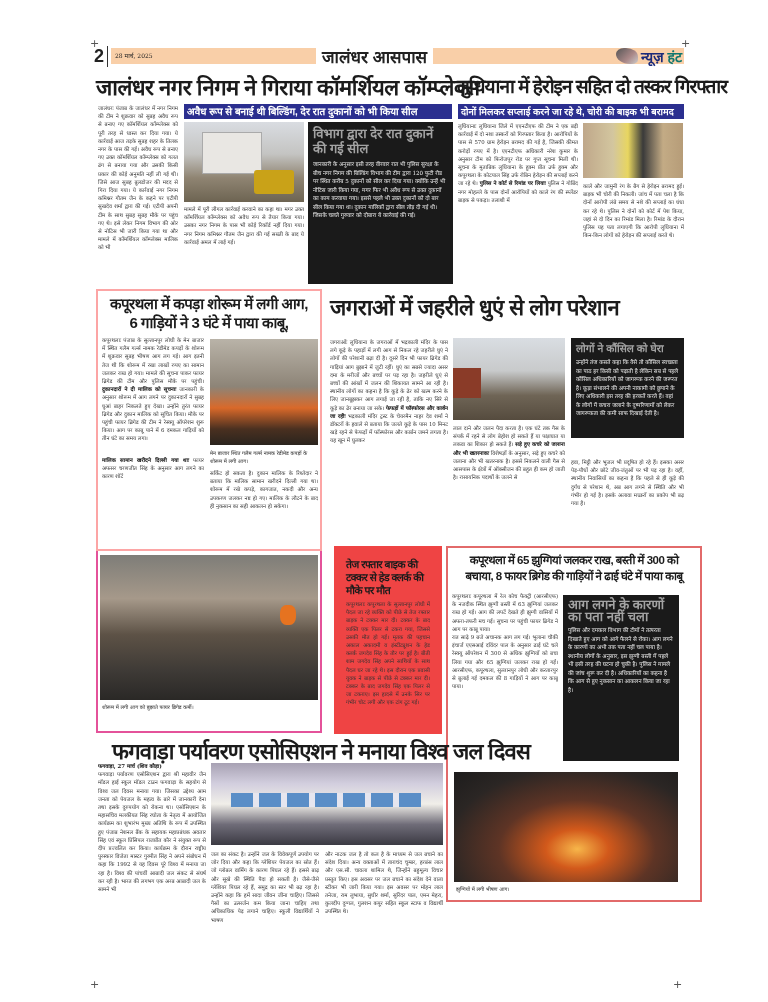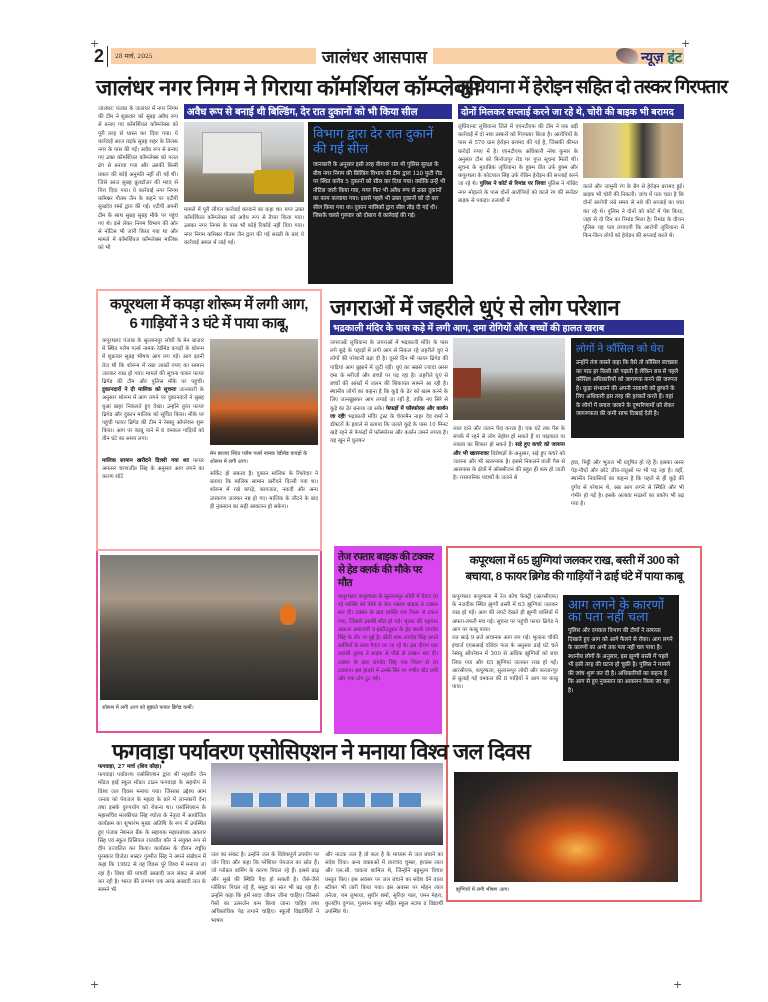--- a/index.html
+++ b/index.html
@@ -12,21 +12,21 @@
   .section{font-family:"Liberation Sans",sans-serif;font-weight:bold;font-size:17px;padding:0 6px;white-space:nowrap}
   .logobar{background:#f9cfa8;height:16px;flex:1;display:flex;justify-content:flex-end;align-items:center;padding-right:2px}
   .logo{font-family:"Liberation Sans",sans-serif;font-weight:bold;font-size:14px;color:#1b2a7a}
   .logo .hunt{color:#0f766e}
   .eagle{display:inline-block;width:22px;height:16px;background:linear-gradient(135deg,#555,#a88 60%,#ccc);border-radius:40% 60% 30% 70%;margin-right:3px;vertical-align:middle}
   .h1{font-family:"Liberation Sans",sans-serif;font-weight:bold;color:#1b1b1b;letter-spacing:-0.5px}
   .col{font-size:5.4px;line-height:8.2px;text-align:justify;color:#333}
   .col b{font-weight:bold;color:#111}
   .banner{background:#2b2f8f;color:#fff;font-family:"Liberation Sans",sans-serif;font-weight:bold;font-size:10px;line-height:15px;height:15px;padding-left:3px;white-space:nowrap;overflow:hidden}
   .darkbox{background:#1a1a1a;color:#eee;padding:4px 5px}
-  .darkbox .t{color:#3b82f6;font-family:"Liberation Sans",sans-serif;font-weight:normal}
+  .darkbox .t{color:#a3a3a3;font-family:"Liberation Sans",sans-serif;font-weight:bold}
   .darkbox .b{font-size:5.6px;line-height:8.5px}
   .photo{position:absolute;overflow:hidden}
   .caption{font-size:5.2px;line-height:8px;color:#333}
   .abs{position:absolute}
 </style>
 </head>
 <body>
 
 <div class="crop" style="left:90px;top:37px">+</div>
 <div class="crop" style="left:681px;top:37px">+</div>
@@ -88,41 +88,40 @@
     <div class="abs col" style="left:112px;top:178px;width:108px;height:40px;overflow:hidden">सर्किट हो सकता है। दुकान मालिक के रिश्तेदार ने बताया कि मालिक सामान खरीदने दिल्ली गया था। शोरूम में रखे कपड़े, कागजात, नकदी और अन्य उपकरण जलकर नष्ट हो गए। मालिक के लौटने के बाद ही नुकसान का सही आकलन हो सकेगा।</div>
     <div class="photo" style="left:4px;top:216px;width:216px;height:0"></div>
   </div>
   <div class="photo" style="left:6px;top:517px;width:218px;height:145px;background:linear-gradient(180deg,#7e7d78 0%,#a6998a 30%,#5d5246 55%,#3e3a36 80%,#2a2826 100%)">
     <div class="abs" style="left:180px;top:50px;width:16px;height:20px;background:#e67320;border-radius:40%"></div>
   </div>
   <div class="abs" style="left:2px;top:513px;width:226px;height:182px;border:2px solid #e4529a;border-top:none"></div>
   <div class="abs caption" style="left:8px;top:665px;width:210px">शोरूम में लगी आग को बुझाते फायर ब्रिगेड कर्मी।</div>
 
   <div class="abs h1" style="left:236px;top:253px;font-size:22px;width:355px;white-space:nowrap">जगराओं में जहरीले धुएं से लोग परेशान</div>
-  <div class="abs banner" style="left:236px;top:282px;width:354px;font-size:9.5px">भद्रकाली मंदिर के पास कड़े में लगी आग, दमा रोगियों और बच्चों की हालत खराब</div>
   <div class="abs col" style="left:236px;top:300px;width:118px;height:196px;overflow:hidden">
     <span>जगराओंः लुधियाना के जगराओं में भद्रकाली मंदिर के पास लगे कूड़े के पहाड़ों में लगी आग से निकल रहे जहरीले धुएं ने लोगों की परेशानी बढ़ा दी है। दूसरे दिन भी फायर ब्रिगेड की गाड़ियां आग बुझाने में जुटी रहीं। धुएं का सबसे ज्यादा असर दमा के मरीजों और बच्चों पर पड़ रहा है। जहरीले धुएं से बच्चों की आंखों में जलन की शिकायत सामने आ रही है। स्थानीय लोगों का कहना है कि कूड़े के ढेर को खत्म करने के लिए जानबूझकर आग लगाई जा रही है, ताकि नए सिरे से कूड़े का ढेर बनाया जा सके।</span>
     <b>फेफड़ों में फॉस्फोरस और कार्बन जा रहीः</b>
     <span>भद्रकाली मंदिर ट्रस्ट के चेयरमैन नाहर देव शर्मा ने डॉक्टरों के हवाले से बताया कि जलते कूड़े के पास 10 मिनट खड़े रहने से फेफड़ों में फॉस्फोरस और कार्बन जमने लगता है। यह खून में घुलकर</span>
   </div>
   <div class="photo" style="left:359px;top:300px;width:112px;height:82px;background:linear-gradient(180deg,#d9dde2 0%,#c8cacb 40%,#6f6556 70%,#554b3e 100%)">
     <div class="abs" style="left:0;top:30px;width:28px;height:30px;background:#8a3b28"></div>
   </div>
   <div class="abs col" style="left:359px;top:386px;width:112px;height:110px;overflow:hidden">
     <span>लाल दाने और जलन पैदा करता है। एक घंटे तक गैस के संपर्क में रहने से लोग बेहोश हो सकते हैं या पक्षाघात या लकवा का शिकार हो सकते हैं।</span>
     <b>सड़े हुए कचरे को जलाना और भी खतरनाकः</b>
     <span>विशेषज्ञों के अनुसार, सड़े हुए कचरे को जलाना और भी खतरनाक है। इससे निकलने वाली गैस से आसपास के क्षेत्रों में ऑक्सीजन की बहुत ही कम हो जाती है। रासायनिक पदार्थों के जलने से</span>
   </div>
   <div class="abs darkbox" style="left:477px;top:300px;width:113px;height:100px">
     <div class="t" style="font-size:10.5px;line-height:13px">लोगों ने कौंसिल को घेरा</div>
     <div class="b" style="margin-top:3px">उन्होंने तंज कसते कहा कि वैसे तो कौंसिल स्वच्छता का पाठ हर किसी को पढ़ाती है लेकिन सब से पहले कौंसिल अधिकारियों को जागरूक करने की जरूरत है। कूड़ा संभालने की अपनी नाकामी को छुपाने के लिए अधिकारी इस तरह की हरकतें करते हैं। वहां के लोगों में कचरा जलाने के दुष्परिणामों को लेकर जागरूकता की कमी साफ दिखाई देती है।</div>
   </div>
   <div class="abs col" style="left:477px;top:420px;width:113px;height:78px;overflow:hidden">हवा, मिट्टी और भूजल भी प्रदूषित हो रहे हैं। इसका असर पेड़-पौधों और छोटे जीव-जंतुओं पर भी पड़ रहा है। वहीं, स्थानीय निवासियों का कहना है कि पहले से ही कूड़े की दुर्गंध से परेशान थे, अब आग लगने से स्थिति और भी गंभीर हो गई है। इसके अलावा मच्छरों का प्रकोप भी बढ़ गया है।</div>
 
-  <div class="abs" style="left:240px;top:508px;width:108px;height:188px;background:#d946ef;padding:4px">
+  <div class="abs" style="left:240px;top:508px;width:108px;height:188px;background:#ef4444;padding:12px">
     <div class="h1" style="font-size:10.5px;line-height:13px">तेज रफ्तार बाइक की टक्कर से हेड क्लर्क की मौके पर मौत</div>
     <div class="col" style="margin-top:3px;height:140px;overflow:hidden">कपूरथलाः कपूरथला के सुल्तानपुर लोधी में पैदल जा रहे व्यक्ति को पीछे से तेज रफ्तार बाइक ने टक्कर मार दी। टक्कर के बाद व्यक्ति एक पिलर से टकरा गया, जिससे उसकी मौत हो गई। मृतक की पहचान अकाल अकादमी व इंस्टीट्यूशन के हेड क्लर्क जगदेव सिंह के तौर पर हुई है। बीती शाम जगदेव सिंह अपने साथियों के साथ पैदल घर जा रहे थे। इस दौरान एक प्रवासी युवक ने बाइक से पीछे से टक्कर मार दी। टक्कर के बाद जगदेव सिंह एक पिलर से जा टकराए। इस हादसे में उनके सिर पर गंभीर चोट लगी और एक टांग टूट गई।</div>
   </div>
 
   <div class="abs" style="left:352px;top:508px;width:256px;height:356px;border:2px solid #e26a6a">
     <div class="h1" style="text-align:center;font-size:11.5px;line-height:16px;margin-top:4px;white-space:nowrap">
       <div>कपूरथला में 65 झुग्गियां जलकर राख, बस्ती में 300 को</div>
       <div>बचाया, 8 फायर ब्रिगेड की गाड़ियों ने ढाई घंटे में पाया काबू</div>
     </div>
     <div class="abs col" style="left:4px;top:44px;width:106px;height:176px;overflow:hidden">

